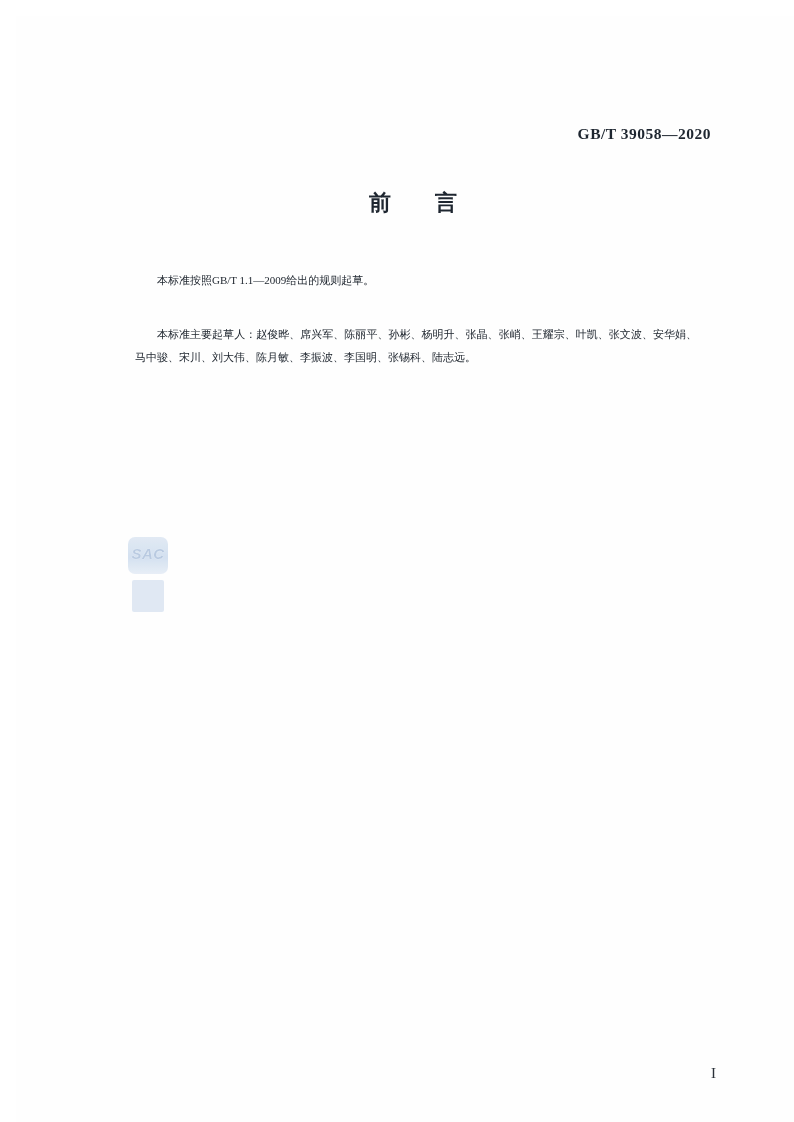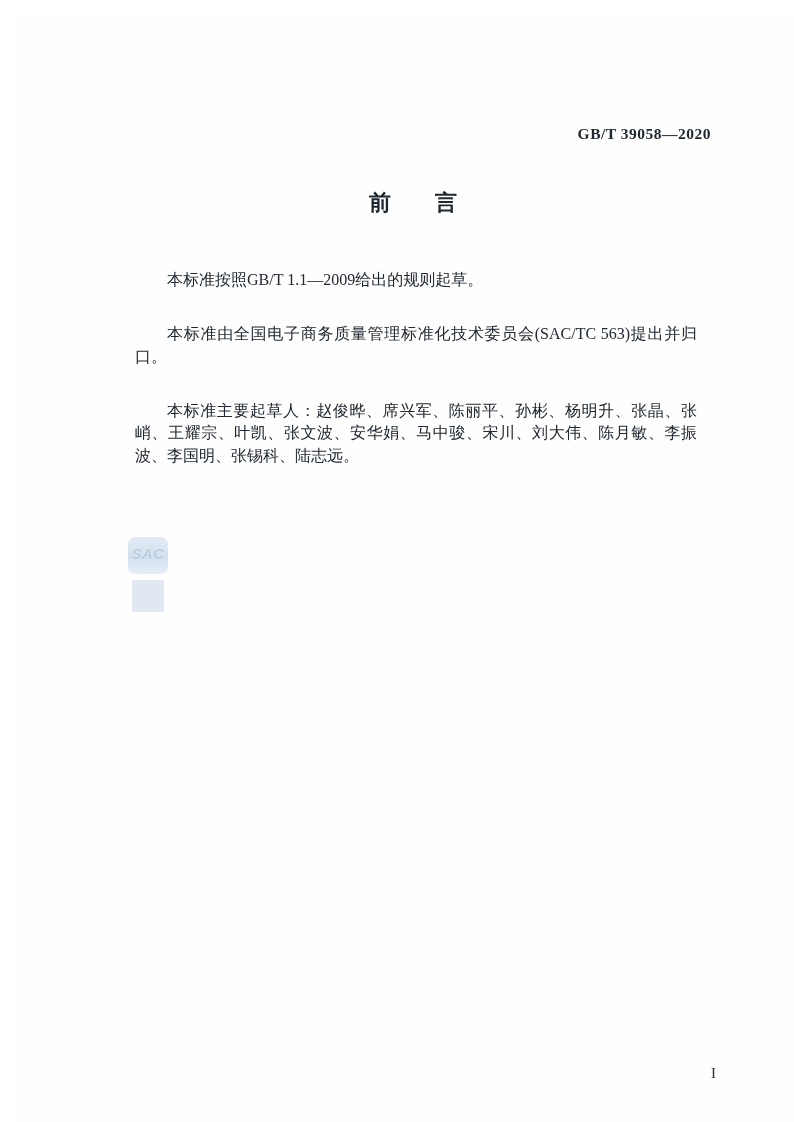--- a/index.html
+++ b/index.html
@@ -35,21 +35,21 @@
     font-size: 22px;
     font-weight: bold;
     color: #1e2630;
     font-family: "Liberation Sans", "DejaVu Sans", sans-serif;
   }
   .body-block {
     position: absolute;
     top: 221px;
     left: 87px;
     width: 626px;
-    font-size: 16px;
+    font-size: 11px;
     line-height: 22.35px;
     text-align: justify;
     text-justify: inter-ideograph;
     color: #212831;
   }
   .body-block p {
     text-indent: 2em;
     margin: 0;
   }
   .watermark {
@@ -96,21 +96,20 @@
 <body>
 
 <div class="page">
 
   <div class="doc-number">GB/T 39058—2020</div>
 
   <div class="fore-title">前　　言</div>
 
   <div class="body-block">
     <p>本标准按照GB/T 1.1—2009给出的规则起草。</p>
-    <p>本标准由全国电子商务质量管理标准化技术委员会(SAC/TC 563)提出并归口。</p>
     <p>本标准主要起草人：赵俊晔、席兴军、陈丽平、孙彬、杨明升、张晶、张峭、王耀宗、叶凯、张文波、安华娟、马中骏、宋川、刘大伟、陈月敏、李振波、李国明、张锡科、陆志远。</p>
   </div>
 
   <div class="watermark">
     <span class="wm-text">SAC</span>
     <span class="wm-bar"></span>
   </div>
 
   <div class="page-number">I</div>
 

